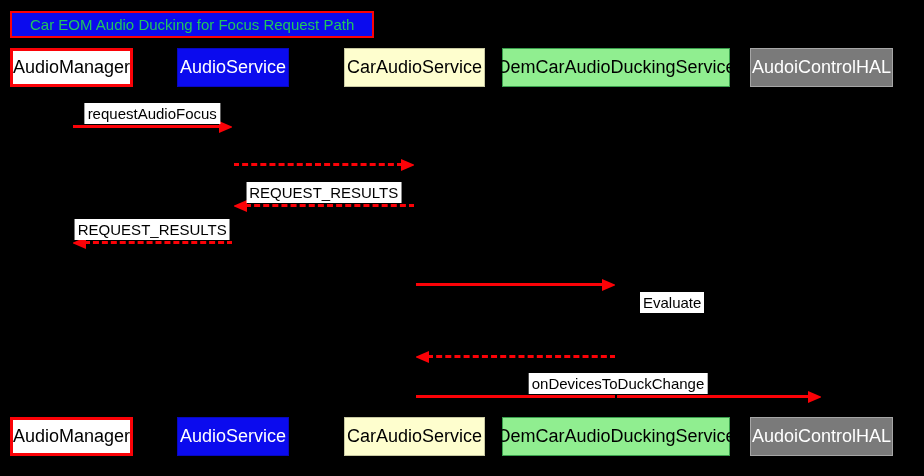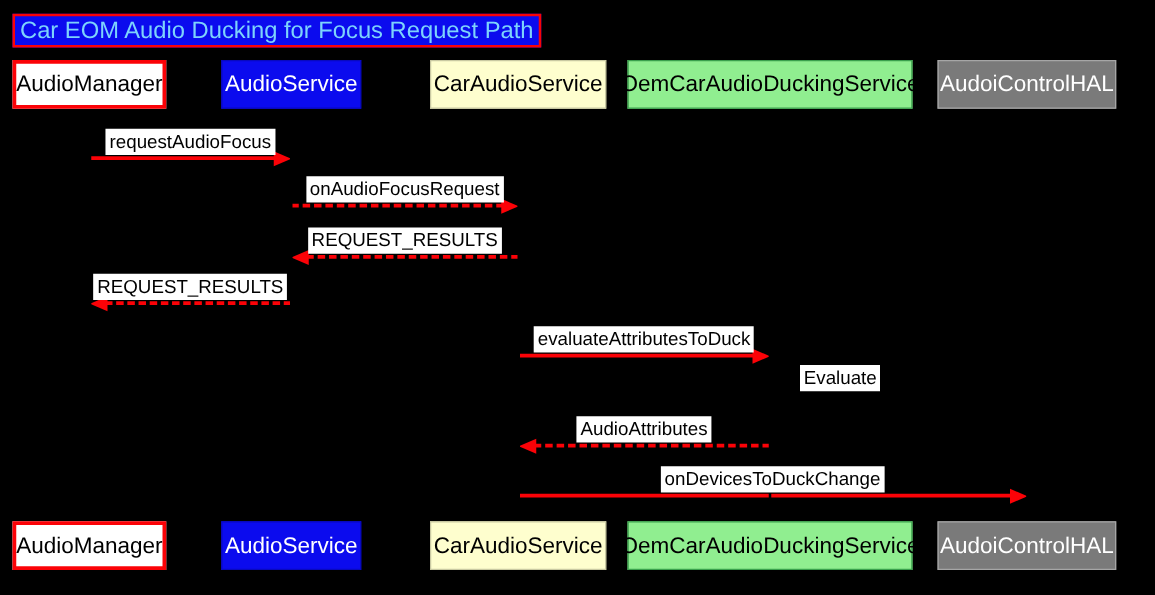--- a/index.html
+++ b/index.html
@@ -9,25 +9,25 @@
     height: 476px;
     background: #000000;
     font-family: "Liberation Sans", sans-serif;
     overflow: hidden;
   }
   .title-box {
     position: absolute;
     left: 10px; top: 11px;
     height: 21px;
     line-height: 21px;
-    padding: 1px 4px;
+    padding: 1px 18px;
     background: #0b0bee;
     border: 2px solid #fb0207;
-    color: #7dd3fc;
-    font-size: 19px;
+    color: #22c55e;
+    font-size: 15px;
     white-space: nowrap;
   }
   .participant {
     position: absolute;
     box-sizing: border-box;
     display: flex;
     align-items: center;
     justify-content: center;
     font-size: 18px;
     white-space: nowrap;
@@ -76,26 +76,23 @@
     <div class="msg-line dashed" style="left: 426.5px; top: 355px; width: 189.5px;"></div>
     <div class="arrowhead left" style="left: 414.5px; top: 350.5px;"></div>
     <div class="msg-line solid" style="left: 414.5px; top: 395px; width: 395px;"></div>
     <div class="arrowhead right" style="left: 807.5px; top: 390.5px;"></div>
     <div class="lifeline" style="left: 70.5px; top: 87px; height: 330px;"></div>
     <div class="lifeline" style="left: 232px; top: 87px; height: 330px;"></div>
     <div class="lifeline" style="left: 413.5px; top: 87px; height: 330px;"></div>
     <div class="lifeline" style="left: 615px; top: 87px; height: 330px;"></div>
     <div class="lifeline" style="left: 820.5px; top: 87px; height: 330px;"></div>
     <div class="msg-label" style="top: 103px; left: 152.25px; transform: translateX(-50%);">requestAudioFocus</div>
-    <div class="msg-label" style="top: 141px; left: 323.75px; transform: translateX(-50%);">onAudioFocusRequest</div>
     <div class="msg-label" style="top: 182px; left: 323.75px; transform: translateX(-50%);">REQUEST_RESULTS</div>
     <div class="msg-label" style="top: 219px; left: 152.25px; transform: translateX(-50%);">REQUEST_RESULTS</div>
-    <div class="msg-label" style="top: 261px; left: 515.25px; transform: translateX(-50%);">evaluateAttributesToDuck</div>
     <div class="msg-label" style="top: 292px; left: 640px;">Evaluate</div>
-    <div class="msg-label" style="top: 333px; left: 515.25px; transform: translateX(-50%);">AudioAttributes</div>
     <div class="msg-label" style="top: 373px; left: 618px; transform: translateX(-50%);">onDevicesToDuckChange</div>
     <div class="participant" style="left: 10px; top: 48px; width: 123px; height: 39px; background: rgb(255, 255, 255); border: 3px solid rgb(251, 2, 7); color: rgb(0, 0, 0);">AudioManager</div>
     <div class="participant" style="left: 10px; top: 417px; width: 123px; height: 39px; background: rgb(255, 255, 255); border: 3px solid rgb(251, 2, 7); color: rgb(0, 0, 0);">AudioManager</div>
     <div class="participant" style="left: 177px; top: 48px; width: 112px; height: 39px; background: rgb(11, 11, 238); border: 1px solid rgb(8, 8, 192); color: rgb(255, 255, 255);">AudioService</div>
     <div class="participant" style="left: 177px; top: 417px; width: 112px; height: 39px; background: rgb(11, 11, 238); border: 1px solid rgb(8, 8, 192); color: rgb(255, 255, 255);">AudioService</div>
     <div class="participant" style="left: 344px; top: 48px; width: 141px; height: 39px; background: rgb(254, 254, 206); border: 1px solid rgb(201, 201, 162); color: rgb(0, 0, 0);">CarAudioService</div>
     <div class="participant" style="left: 344px; top: 417px; width: 141px; height: 39px; background: rgb(254, 254, 206); border: 1px solid rgb(201, 201, 162); color: rgb(0, 0, 0);">CarAudioService</div>
     <div class="participant" style="left: 502px; top: 48px; width: 228px; height: 39px; background: rgb(144, 238, 144); border: 1px solid rgb(58, 160, 77); color: rgb(0, 0, 0);">OemCarAudioDuckingService</div>
     <div class="participant" style="left: 502px; top: 417px; width: 228px; height: 39px; background: rgb(144, 238, 144); border: 1px solid rgb(58, 160, 77); color: rgb(0, 0, 0);">OemCarAudioDuckingService</div>
     <div class="participant" style="left: 750px; top: 48px; width: 143px; height: 39px; background: rgb(122, 122, 122); border: 1px solid rgb(166, 166, 166); color: rgb(255, 255, 255);">AudoiControlHAL</div>

